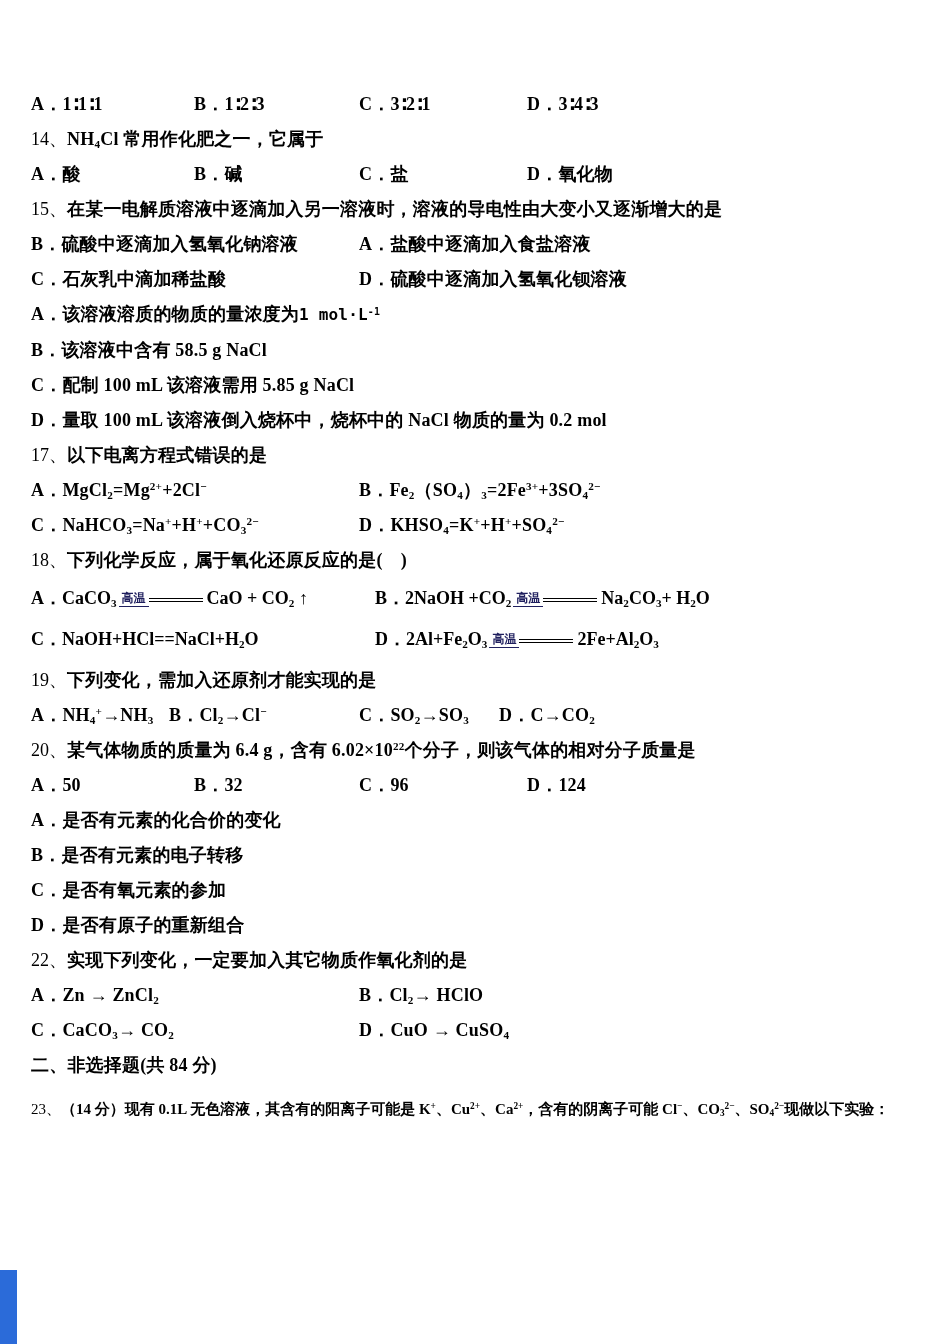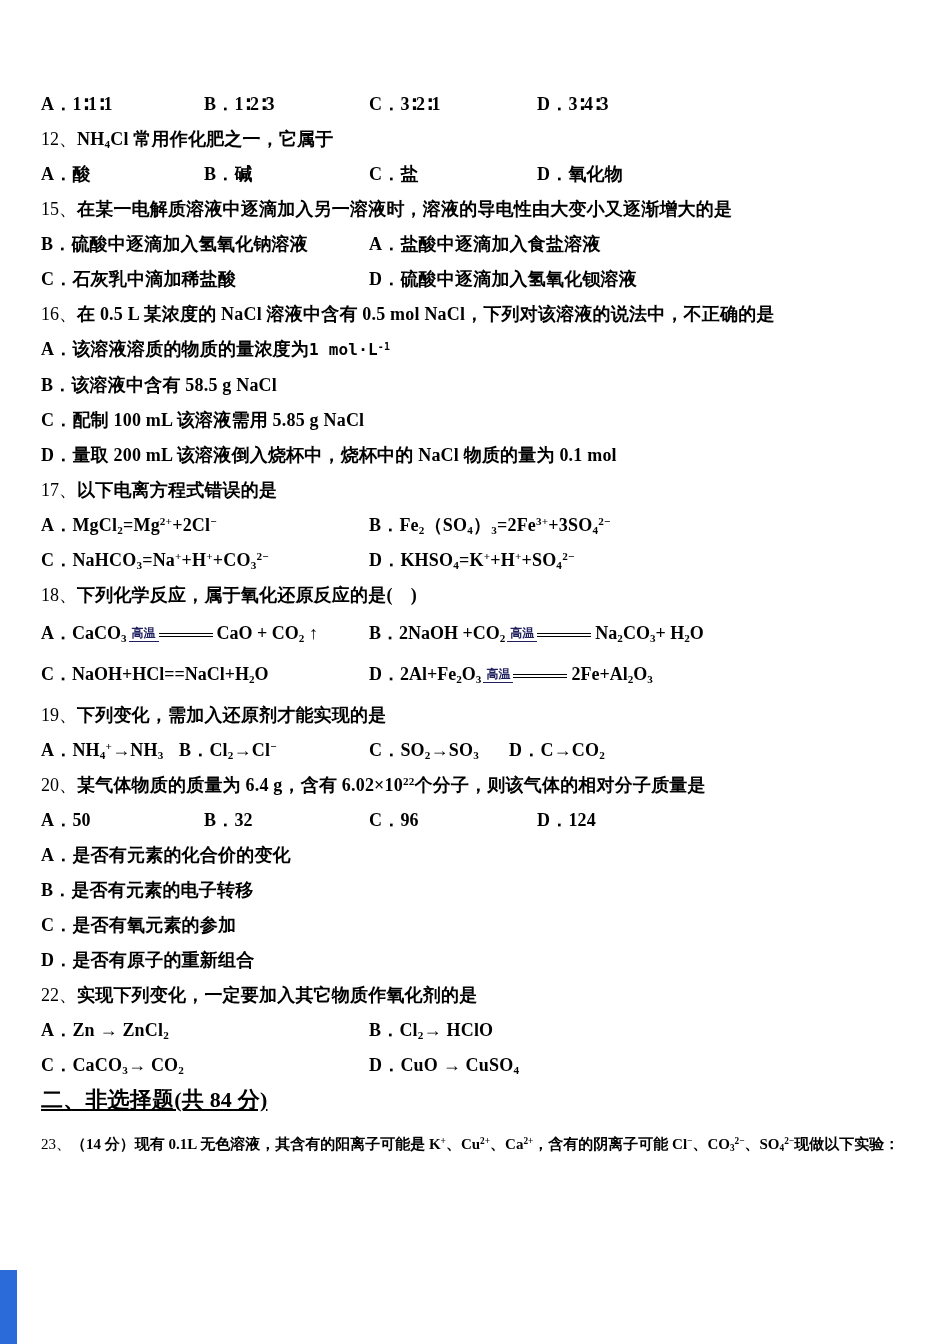--- a/index.html
+++ b/index.html
@@ -1,85 +1,82 @@
 <!DOCTYPE html>
 <html style="--text: #000000; --condition: #1f1f5e; --artifact_blue: #2b6bd9;"><head>
 <meta charset="utf-8">
 <style>
   html,body{margin:0;padding:0;background:#ffffff;}
   .page{position:relative;width:950px;height:1344px;background:#ffffff;overflow:hidden;
         font-family:"Liberation Serif","DejaVu Serif",serif;color:#000;}
-  .content{position:absolute;left:41px;top:92px;width:866px;}
+  .content{position:absolute;left:31px;top:92px;width:866px;}
   .ln{min-height:24px;line-height:24px;margin:0 0 11px 0;font-size:18px;font-weight:700;
       letter-spacing:0.2px;white-space:nowrap;}
   .stem{white-space:normal;}
   .no{font-weight:400;letter-spacing:0;}
   
   .opts4{display:grid;grid-template-columns:163px 165px 168px auto;}
   .opts4b{display:grid;grid-template-columns:138px 190px 140px auto;}
   .opts2{display:grid;grid-template-columns:328px auto;}
   sub{font-size:0.62em;vertical-align:-0.25em;line-height:0;}
   sup{font-size:0.62em;vertical-align:0.5em;line-height:0;}
   .mono{font-family:"DejaVu Sans Mono",monospace;font-size:16px;font-weight:700;margin-top:16px;}
   
-  .rxnrow{display:grid;grid-template-columns:328px auto;margin:14px 0 17px 0;}
+  .rxnrow{display:grid;grid-template-columns:328px auto;margin:14px 0 17px 0;gap:16px;}
   .rxn{display:flex;align-items:flex-end;font-size:18px;font-weight:700;line-height:24px;
        white-space:nowrap;}
   .condwrap{display:inline-flex;flex-direction:row;align-items:center;margin:0 4px 3px 2px;}
   .condtxt{font-size:12px;line-height:14px;font-weight:700;color:var(--condition,#1f1f5e);
            border-bottom:1px solid var(--condition,#1f1f5e);padding:0 3px 1px 3px;}
   .dbl{height:4px;width:100%;min-width:54px;border-top:1.6px solid #000;
        border-bottom:1.6px solid #000;margin-top:2px;box-sizing:border-box;}
-  .section-heading{font-size:22px;font-weight:700;margin-top:2px;text-decoration:underline;}
+  .section-heading{font-size:18px;font-weight:700;margin-top:2px;}
   .para{font-size:15px;font-weight:700;line-height:43px;margin-top:6px;white-space:normal;}
   .artifact{position:absolute;left:0;top:1270px;width:17px;height:74px;
             background:var(--artifact_blue,#2b6bd9);}
 </style>
 </head>
 <body>
 
 <div class="page">
   <div class="content">
 
     <div class="ln opts4">
       <span>A．1∶1∶1</span>
       <span>B．1∶2∶3</span>
       <span>C．3∶2∶1</span>
       <span>D．3∶4∶3</span>
     </div>
 
     <div class="ln stem">
-      <span class="no">12、</span><span>NH<sub>4</sub>Cl 常用作化肥之一，它属于</span>
+      <span class="no">14、</span><span>NH<sub>4</sub>Cl 常用作化肥之一，它属于</span>
     </div>
     <div class="ln opts4">
       <span>A．酸</span>
       <span>B．碱</span>
       <span>C．盐</span>
       <span>D．氧化物</span>
     </div>
 
     <div class="ln stem">
       <span class="no">15、</span><span>在某一电解质溶液中逐滴加入另一溶液时，溶液的导电性由大变小又逐渐增大的是</span>
     </div>
     <div class="ln opts2">
       <span>B．硫酸中逐滴加入氢氧化钠溶液</span>
       <span>A．盐酸中逐滴加入食盐溶液</span>
     </div>
     <div class="ln opts2">
       <span>C．石灰乳中滴加稀盐酸</span>
       <span>D．硫酸中逐滴加入氢氧化钡溶液</span>
     </div>
 
-    <div class="ln stem">
-      <span class="no">16、</span><span>在 0.5 L 某浓度的 NaCl 溶液中含有 0.5 mol NaCl，下列对该溶液的说法中，不正确的是</span>
-    </div>
     <div class="ln"><span>A．该溶液溶质的物质的量浓度为<span class="mono">1 mol·L<sup>-1</sup></span></span></div>
     <div class="ln"><span>B．该溶液中含有 58.5 g NaCl</span></div>
     <div class="ln"><span>C．配制 100 mL 该溶液需用 5.85 g NaCl</span></div>
-    <div class="ln"><span>D．量取 200 mL 该溶液倒入烧杯中，烧杯中的 NaCl 物质的量为 0.1 mol</span></div>
+    <div class="ln"><span>D．量取 100 mL 该溶液倒入烧杯中，烧杯中的 NaCl 物质的量为 0.2 mol</span></div>
 
     <div class="ln stem">
       <span class="no">17、</span><span>以下电离方程式错误的是</span>
     </div>
     <div class="ln opts2">
       <span>A．MgCl<sub>2</sub>=Mg<sup>2+</sup>+2Cl<sup>−</sup></span>
       <span>B．Fe<sub>2</sub>（SO<sub>4</sub>）<sub>3</sub>=2Fe<sup>3+</sup>+3SO<sub>4</sub><sup>2−</sup></span>
     </div>
     <div class="ln opts2">
       <span>C．NaHCO<sub>3</sub>=Na<sup>+</sup>+H<sup>+</sup>+CO<sub>3</sub><sup>2−</sup></span>

